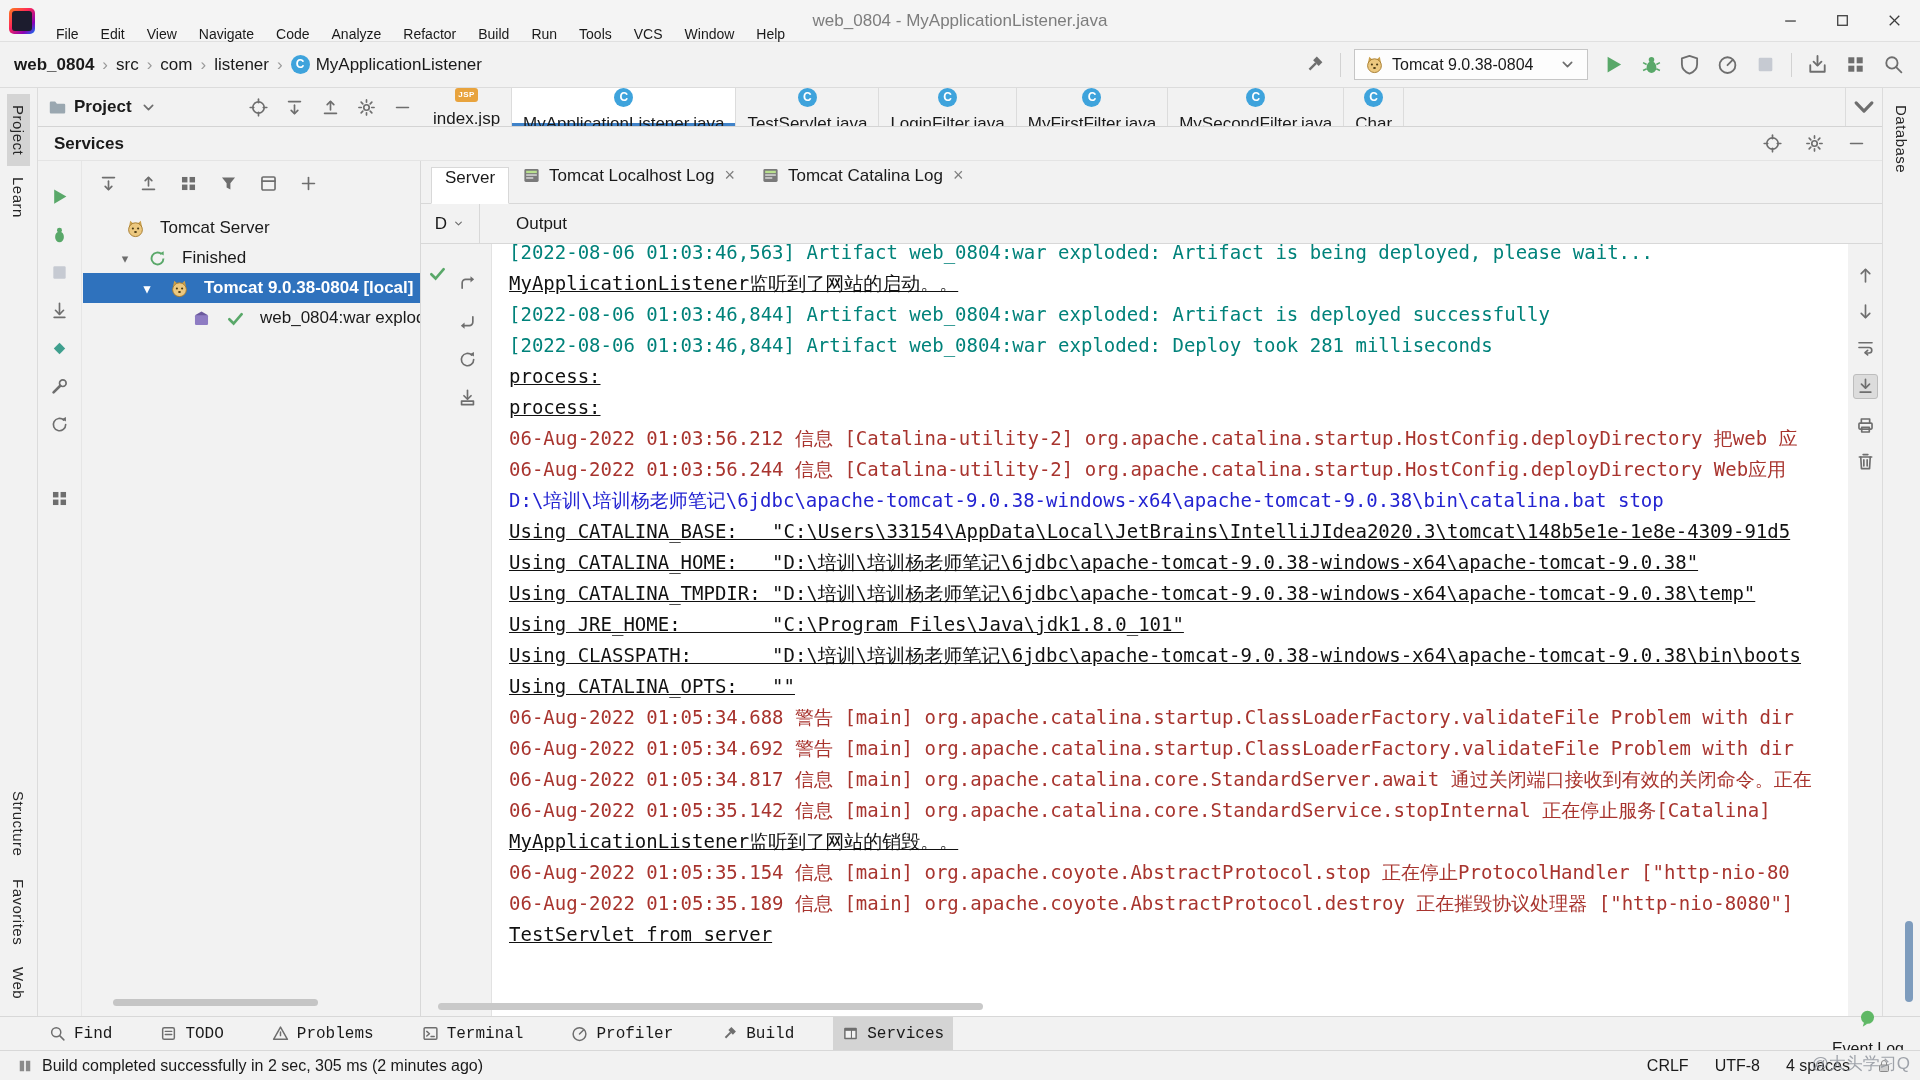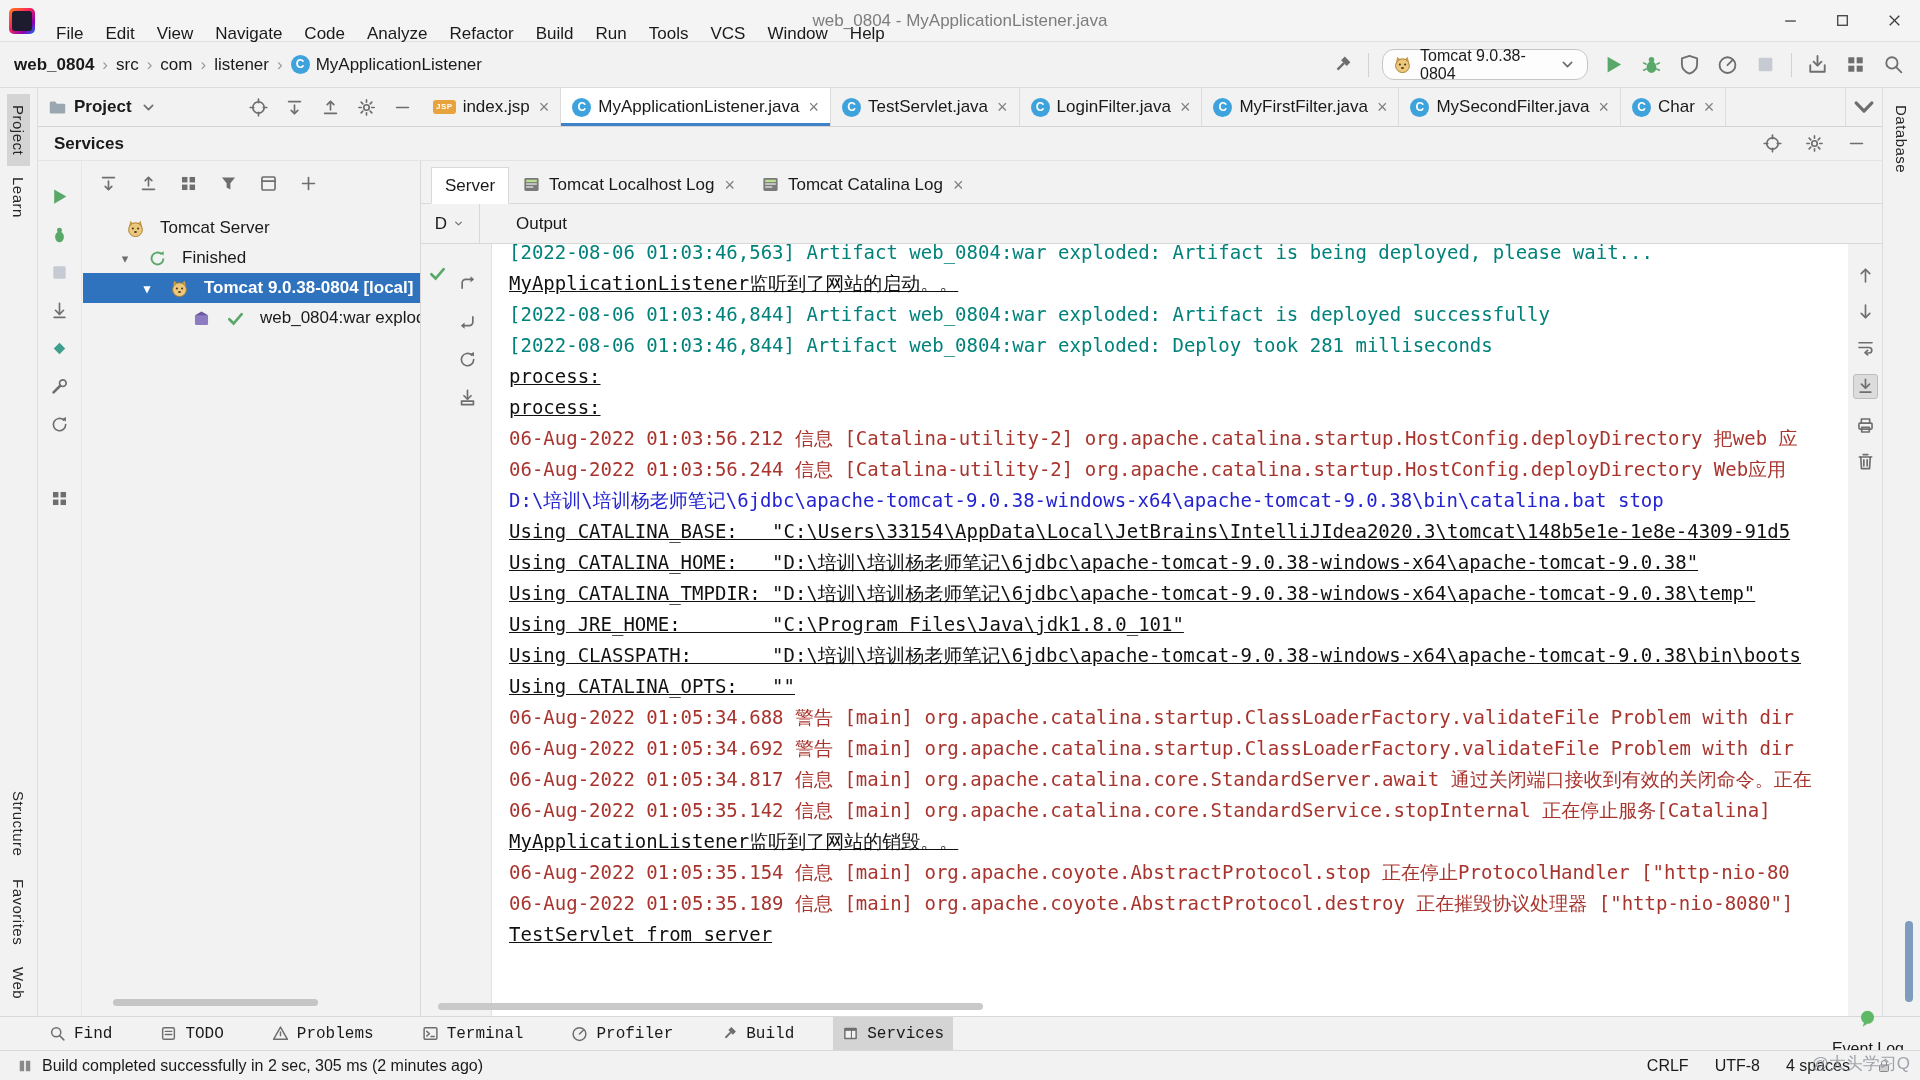--- a/index.html
+++ b/index.html
@@ -10,59 +10,59 @@
   svg.ln{stroke:#6e6e6e;fill:none;stroke-width:1.4;stroke-linecap:round;stroke-linejoin:round;}
   svg.wc{stroke:#3c3c3c;fill:none;stroke-width:1.2;}
 
   
   .titlebar{position:absolute;top:0;left:0;width:100%;height:42px;display:flex;align-items:center;
             background:#f4f4f4;border-bottom:1px solid #e0e0e0;box-sizing:border-box;}
   .logo{width:26px;height:26px;border-radius:5px;margin:0 10px 0 9px;position:relative;flex:none;
         background:linear-gradient(135deg,#fc801d 0%,#fe2857 40%,#8b00b4 75%,#087cfa 100%);}
   .logo::after{content:"";position:absolute;inset:3px;background:#1c1c2e;border-radius:3px;}
   .menu-bar{display:flex;align-items:center;height:100%;}
-  .menu-item{padding:0 11px;font-size:17px;line-height:42px;margin-top:27px;}
+  .menu-item{padding:0 11px;font-size:14px;line-height:42px;margin-top:27px;}
   .win-title{position:absolute;left:50%;transform:translateX(-50%);color:#7d7d7d;font-size:17px;line-height:42px;white-space:nowrap;}
   .win-controls{margin-left:auto;display:flex;height:100%;}
   .win-btn{width:52px;height:100%;display:flex;align-items:center;justify-content:center;}
   .win-btn svg{width:17px;height:17px;}
 
   
   .toolbar{position:absolute;top:42px;left:0;width:100%;height:46px;display:flex;align-items:center;
            padding:0 14px;box-sizing:border-box;border-bottom:1px solid #dcdcdc;}
   .bc-item{font-size:17px;white-space:nowrap;}
   .bc-item.b{font-weight:bold;}
   .bc-sep{color:#9a9a9a;margin:0 8px;font-size:17px;}
   #breadcrumb .icon{margin-right:6px;}
   .toolbar-right{margin-left:auto;display:flex;align-items:center;gap:13px;}
   .tb-icon{width:25px;height:25px;display:inline-flex;align-items:center;justify-content:center;flex:none;}
   .tb-icon svg{width:21px;height:21px;}
   .tb-divider{width:1px;height:24px;background:#d2d2d2;}
-  .run-combo{display:flex;align-items:center;gap:8px;background:#fdfdfd;border:1px solid #c6c6c6;border-radius:12px;
-             height:31px;padding:0 10px;font-size:16px;width:206px;box-sizing:border-box;}
+  .run-combo{display:flex;align-items:center;gap:8px;background:#fdfdfd;border:1px solid #c6c6c6;border-radius:0;
+             height:31px;padding:0 10px;font-size:16px;width:234px;box-sizing:border-box;}
   .run-combo .chev-end{margin-left:auto;}
 
   
   .stripe-left,.stripe-right{position:absolute;top:88px;bottom:64px;width:38px;display:flex;flex-direction:column;
              align-items:center;box-sizing:border-box;padding:6px 0;}
   .stripe-left{left:0;border-right:1px solid #dcdcdc;}
   .stripe-right{right:0;border-left:1px solid #dcdcdc;}
   .stripe-group{display:flex;flex-direction:column;align-items:center;}
   .stripe-spacer{flex:1;}
   .stripe-label{writing-mode:vertical-rl;font-size:15px;color:#262626;padding:11px 3px;letter-spacing:.5px;}
   .stripe-label.active{background:#d4d4d4;}
 
   
   .tabrow{position:absolute;top:88px;left:38px;right:38px;height:39px;border-bottom:1px solid #d4d4d4;
           display:flex;box-sizing:border-box;background:#f2f2f2;}
   .project-header{width:384px;flex:none;display:flex;align-items:center;gap:7px;padding:0 10px;box-sizing:border-box;}
   .ph-label{font-size:17px;font-weight:bold;}
   .ph-icons{margin-left:auto;display:flex;gap:17px;align-items:center;}
   .etabs{flex:1;display:flex;overflow:hidden;position:relative;}
-  .etab{display:flex;align-items:center;gap:7px;padding:0 11px;border-right:1px solid #dcdcdc;font-size:17px;white-space:nowrap;}
+  .etab{display:flex;align-items:center;gap:7px;padding:0 11px;border-right:1px solid #dcdcdc;font-size:17px;white-space:nowrap;flex-direction:column;}
   .etab.active{background:#fff;box-shadow:inset 0 -3px 0 var(--tab-underline,#4083c9);}
   .tab-close{color:#7f7f7f;font-size:18px;line-height:1;margin-left:2px;}
   .tabrow-chevron{position:absolute;right:0;top:0;height:100%;width:36px;display:flex;align-items:center;
                   justify-content:center;background:#f2f2f2;border-left:1px solid #dcdcdc;}
 
   
   .svc-header{position:absolute;top:127px;left:38px;right:38px;height:34px;display:flex;align-items:center;
               padding:0 16px;box-sizing:border-box;border-bottom:1px solid #e4e4e4;}
   .svc-title{font-size:17px;font-weight:bold;}
   .svc-header-icons{margin-left:auto;display:flex;gap:23px;align-items:center;}
@@ -74,21 +74,21 @@
   .tree-toolbar{height:44px;display:flex;align-items:center;gap:21px;padding-left:16px;}
   .tree-rows{margin-top:8px;}
   .tree-row{height:30px;display:flex;align-items:center;font-size:17px;white-space:nowrap;gap:15px;box-sizing:border-box;}
   .tree-row.selected{background:var(--selection-blue,#2f72bd);color:#fff;font-weight:bold;}
   .chev{width:16px;text-align:center;color:#6e6e6e;font-size:13px;flex:none;}
   .tree-row.selected .chev{color:#fff;}
   .tree-hscroll{position:absolute;bottom:10px;left:30px;width:205px;height:7px;border-radius:4px;background:#c5c5c5;}
   .svc-splitter{position:absolute;left:382px;top:0;bottom:0;width:1px;background:#d8d8d8;}
   .svc-right{position:absolute;left:383px;right:0;top:0;bottom:0;}
   .console-tabs{height:43px;display:flex;align-items:flex-end;padding-left:10px;border-bottom:1px solid #d8d8d8;box-sizing:border-box;}
-  .ctab{display:flex;align-items:center;gap:8px;font-size:17px;padding:0 13px;height:37px;box-sizing:border-box;}
+  .ctab{display:flex;align-items:flex-start;gap:8px;font-size:17px;padding:0 13px;height:37px;box-sizing:border-box;}
   .ctab.active{background:#fff;border:1px solid #d8d8d8;border-bottom:1px solid #fff;margin-bottom:-1px;}
   .console-subrow{height:40px;border-bottom:1px solid #d8d8d8;display:flex;align-items:center;box-sizing:border-box;}
   .deploy-cell{width:58px;align-self:stretch;border-right:1px solid #d8d8d8;display:flex;align-items:center;
                justify-content:center;gap:5px;font-size:17px;}
   .output-label{margin-left:36px;font-size:17px;}
   .console-wrap{position:absolute;top:83px;left:0;right:0;bottom:0;}
   .console-gutter{position:absolute;left:0;top:0;width:70px;bottom:0;}
   .gutter-check{position:absolute;left:7px;top:20px;}
   .gutter-icons{position:absolute;left:37px;top:30px;display:flex;flex-direction:column;gap:19px;}
   .console-out{position:absolute;left:70px;right:34px;top:0;bottom:0;background:#fff;border-left:1px solid #e2e2e2;

